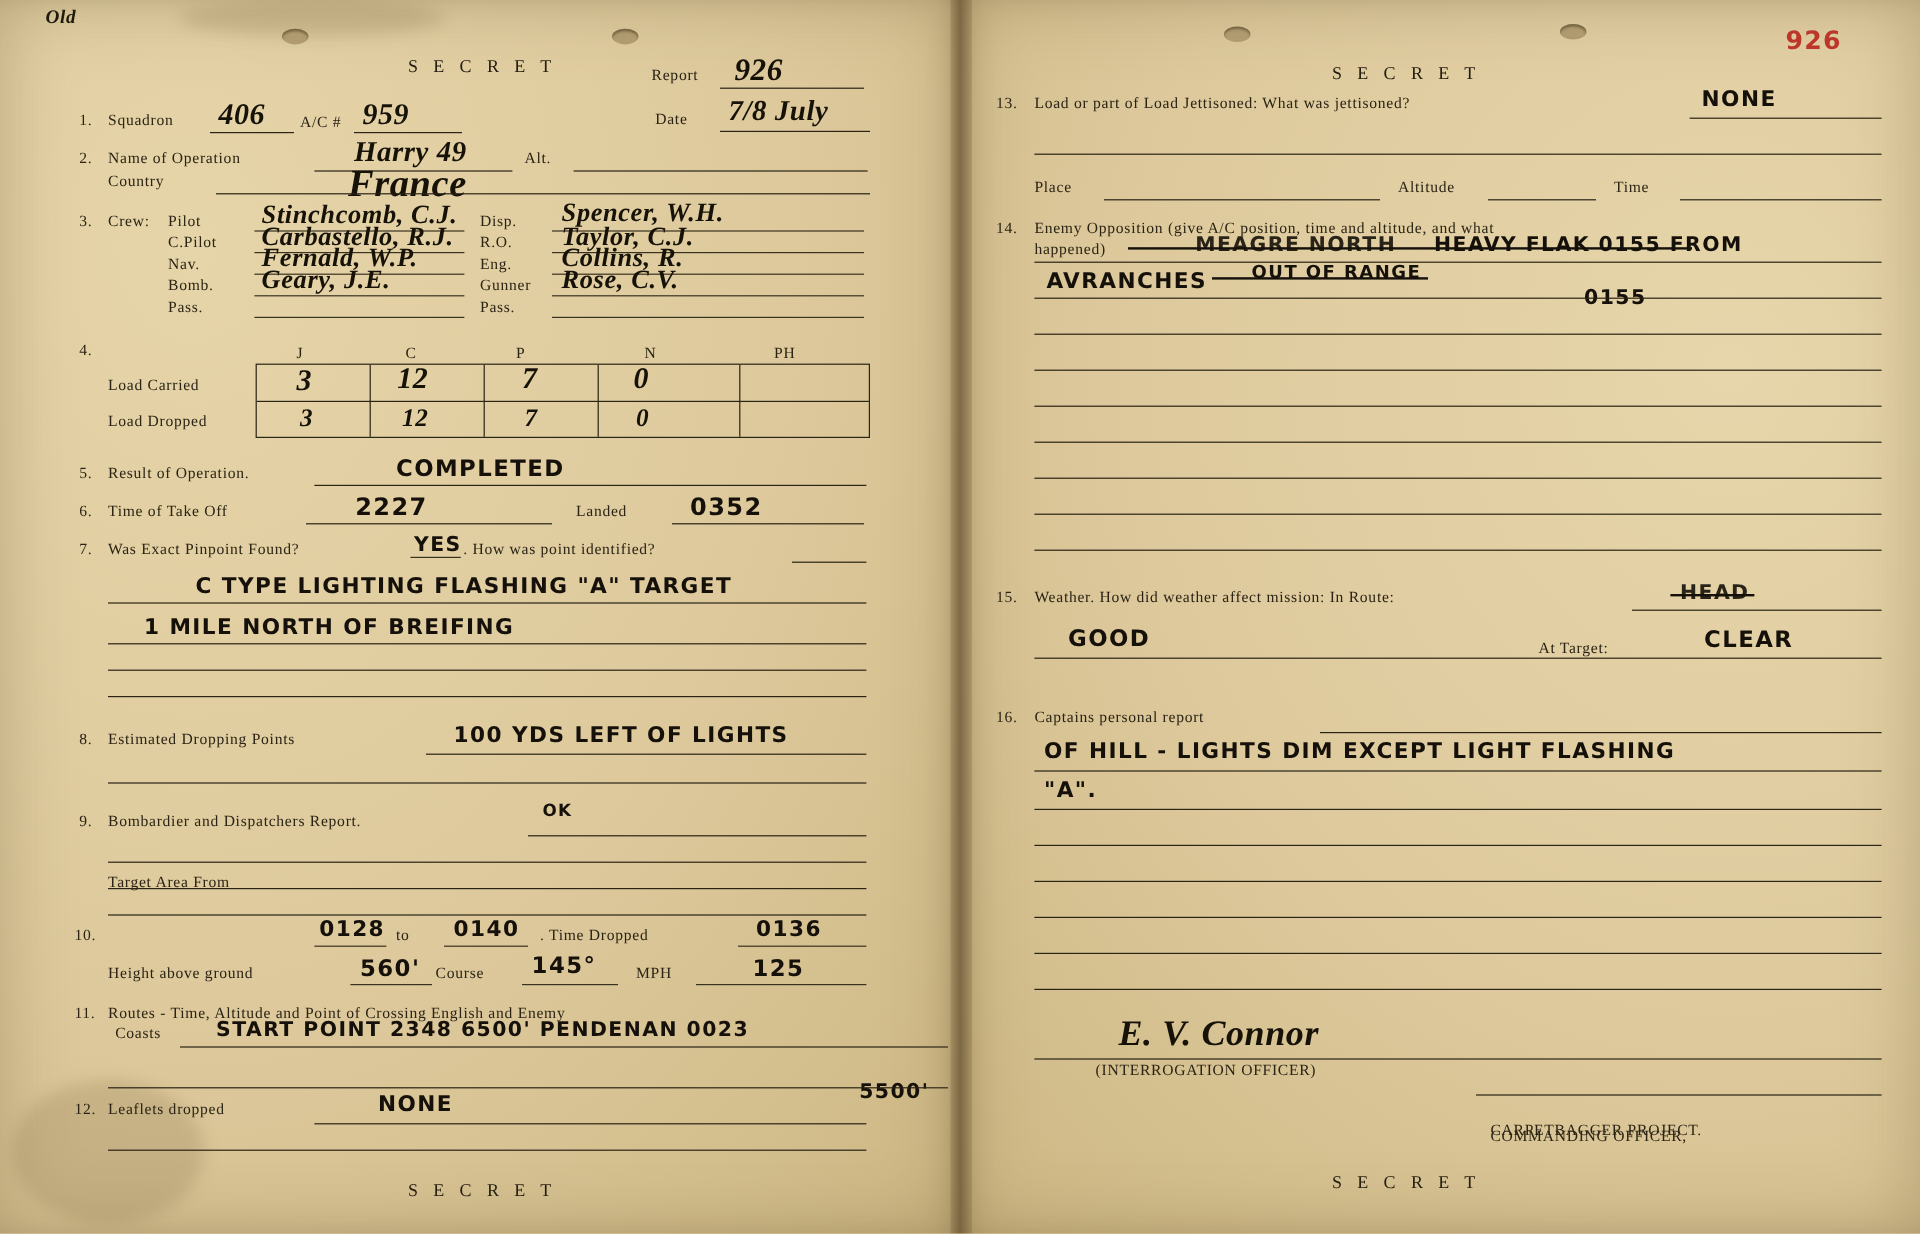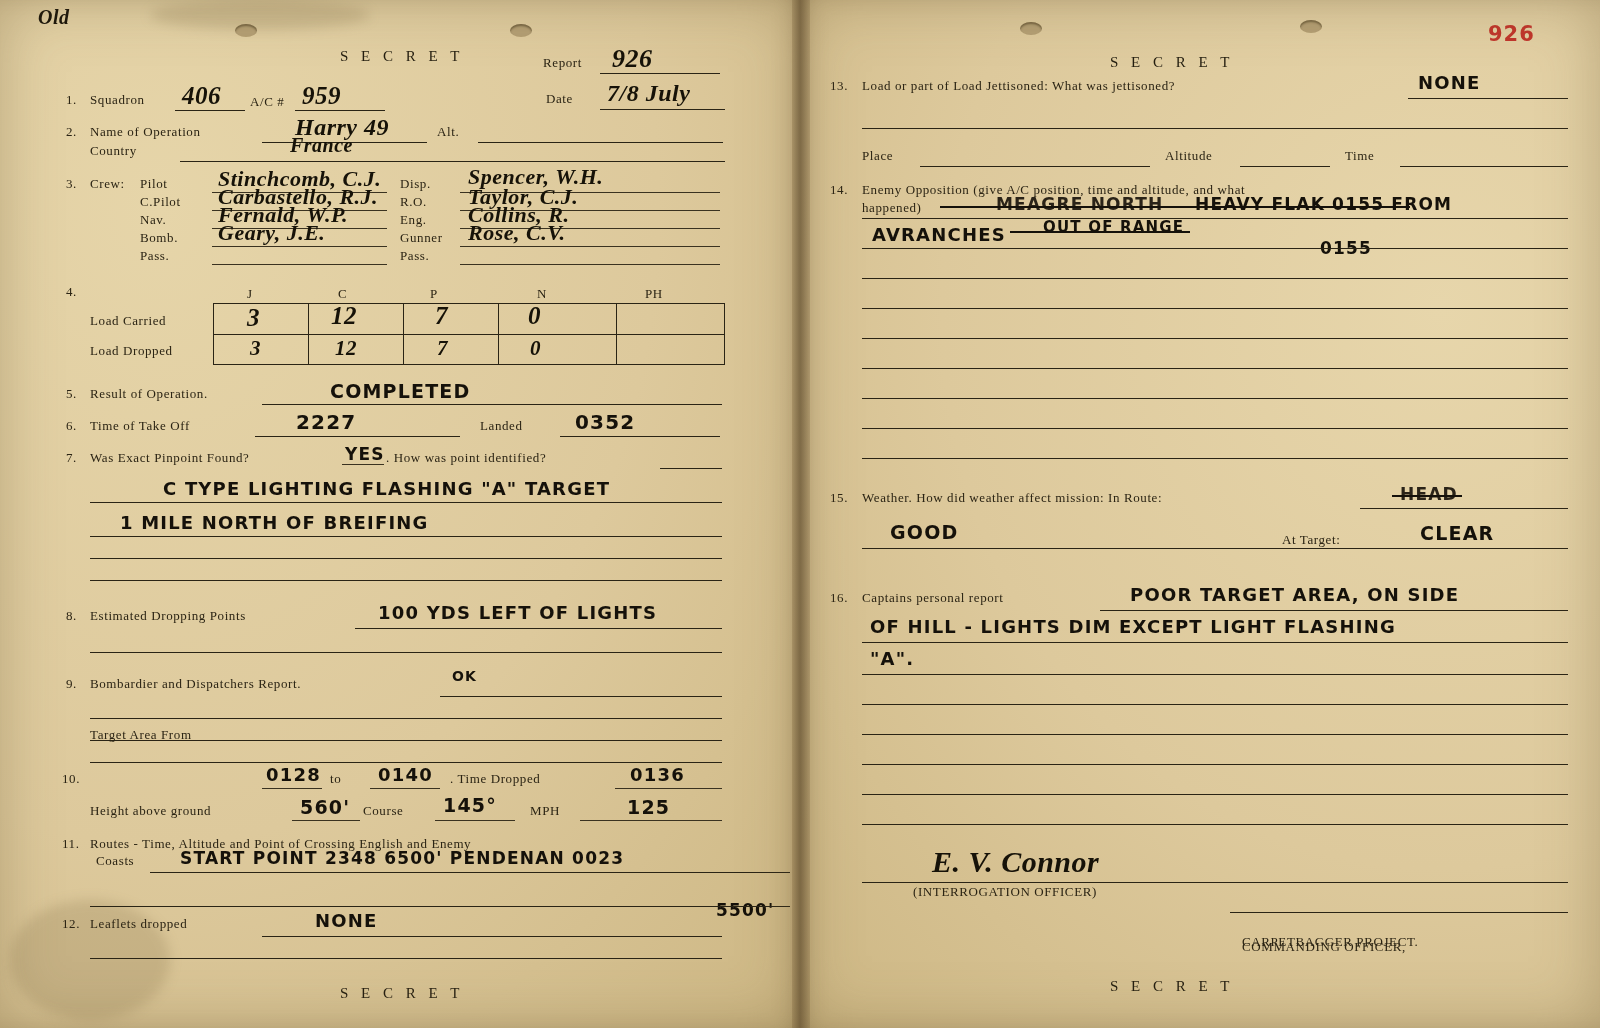--- a/index.html
+++ b/index.html
@@ -103,21 +103,21 @@
 <body>
 
 <div class="page left">
 
   <div class="smudge" style="left:150px;top:0px;width:220px;height:30px;"></div>
   <div class="smudge" style="left:10px;top:900px;width:160px;height:120px;"></div>
 
   <div class="hole" style="left:235px;top:24px;"></div>
   <div class="hole" style="left:510px;top:24px;"></div>
 
-  <div class="hw cursive" style="left:38px;top:6px;font-size:20px;">Old</div>
+  <div class="hw cursive" style="left:38px;top:6px;font-size:16px;">Old</div>
 
   <div class="secret" style="position:absolute;left:340px;top:48px;">S E C R E T</div>
 
   <div class="t" style="left:543px;top:55px;">Report</div>
   <div class="hw cursive" style="left:612px;top:44px;font-size:26px;">926</div>
   <div class="line" style="left:600px;top:73px;width:120px;"></div>
   <div class="t" style="left:546px;top:91px;">Date</div>
   <div class="hw cursive" style="left:607px;top:80px;font-size:24px;">7/8 July</div>
   <div class="line" style="left:600px;top:109px;width:125px;"></div>
 
@@ -130,21 +130,21 @@
   <div class="line" style="left:295px;top:110px;width:90px;"></div>
 
   <div class="t" style="left:66px;top:124px;">2.</div>
   <div class="t" style="left:90px;top:124px;">Name of Operation</div>
   <div class="hw cursive" style="left:295px;top:114px;font-size:24px;">Harry 49</div>
   <div class="line" style="left:262px;top:142px;width:165px;"></div>
   <div class="t" style="left:437px;top:124px;">Alt.</div>
   <div class="line" style="left:478px;top:142px;width:245px;"></div>
 
   <div class="t" style="left:90px;top:143px;">Country</div>
-  <div class="hw cursive" style="left:290px;top:134px;font-size:20px;">France</div>
+  <div class="hw cursive" style="left:290px;top:134px;font-size:32px;">France</div>
   <div class="line" style="left:180px;top:161px;width:545px;"></div>
 
   <div class="t" style="left:66px;top:176px;">3.</div>
   <div class="t" style="left:90px;top:176px;">Crew:</div>
 
   <div class="t" style="left:140px;top:176px;">Pilot</div>
   <div class="hw cursive" style="left:218px;top:166px;font-size:22px;">Stinchcomb, C.J.</div>
   <div class="line thin" style="left:212px;top:192px;width:175px;"></div>
 
   <div class="t" style="left:140px;top:194px;">C.Pilot</div>
@@ -341,21 +341,20 @@
   <div class="strike" style="left:592px;top:495px;width:70px;"></div>
   <div class="line" style="left:560px;top:508px;width:208px;"></div>
 
   <div class="hw block" style="left:90px;top:521px;font-size:19px;">GOOD</div>
   <div class="line" style="left:62px;top:548px;width:706px;"></div>
   <div class="t" style="left:482px;top:532px;">At Target:</div>
   <div class="hw block" style="left:620px;top:522px;font-size:19px;">CLEAR</div>
 
   <div class="t" style="left:30px;top:590px;">16.</div>
   <div class="t" style="left:62px;top:590px;">Captains personal report</div>
-  <div class="hw block" style="left:330px;top:584px;font-size:18px;">POOR TARGET AREA, ON SIDE</div>
   <div class="line" style="left:300px;top:610px;width:468px;"></div>
 
   <div class="hw block" style="left:70px;top:616px;font-size:18px;">OF HILL  -  LIGHTS DIM  EXCEPT  LIGHT FLASHING</div>
   <div class="line" style="left:62px;top:642px;width:706px;"></div>
 
   <div class="hw block" style="left:70px;top:648px;font-size:18px;">"A".</div>
   <div class="line" style="left:62px;top:674px;width:706px;"></div>
 
   <div class="line" style="left:62px;top:704px;width:706px;"></div>
   <div class="line" style="left:62px;top:734px;width:706px;"></div>

